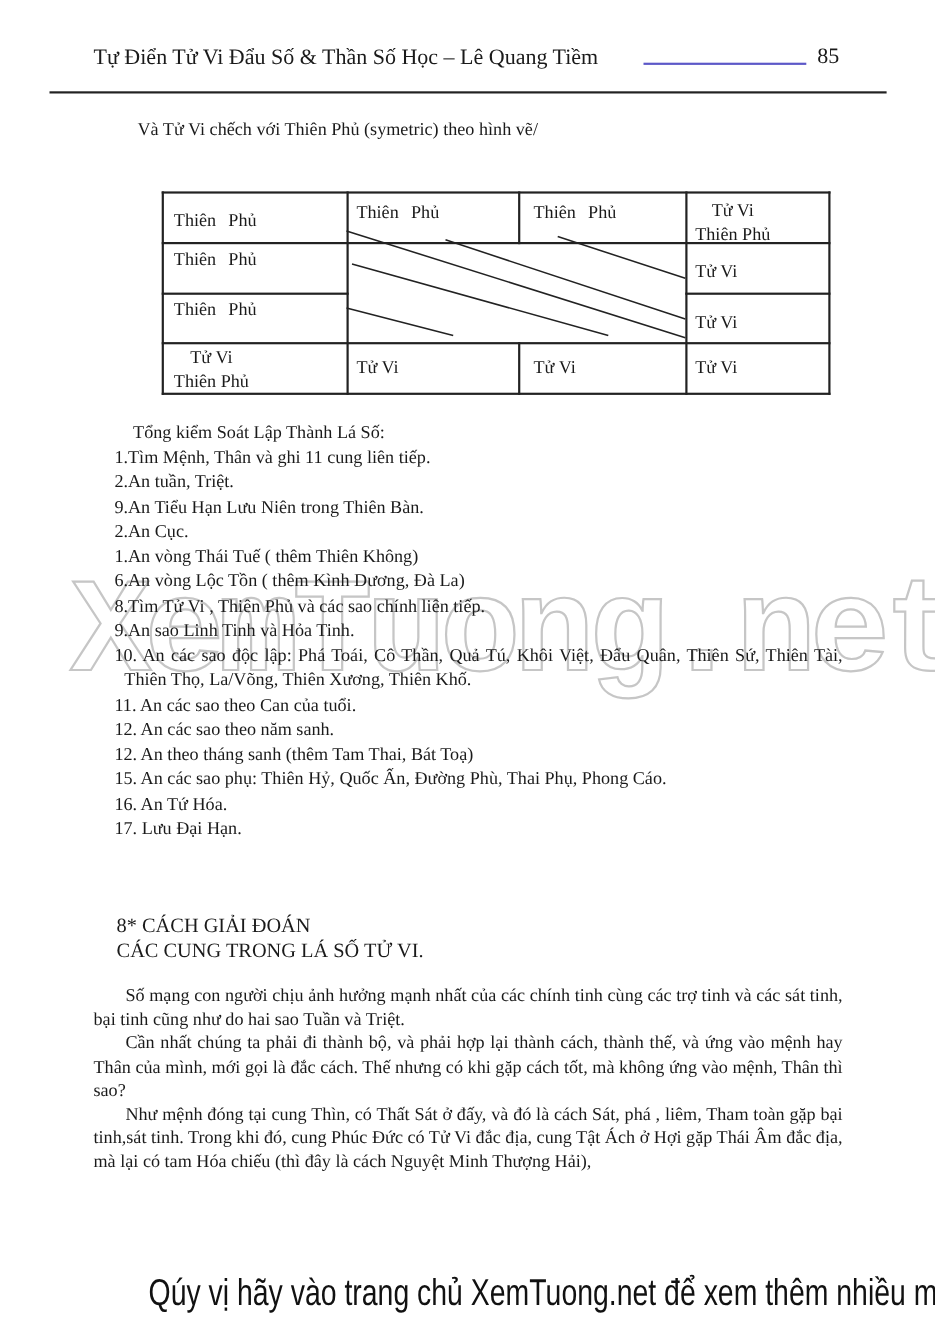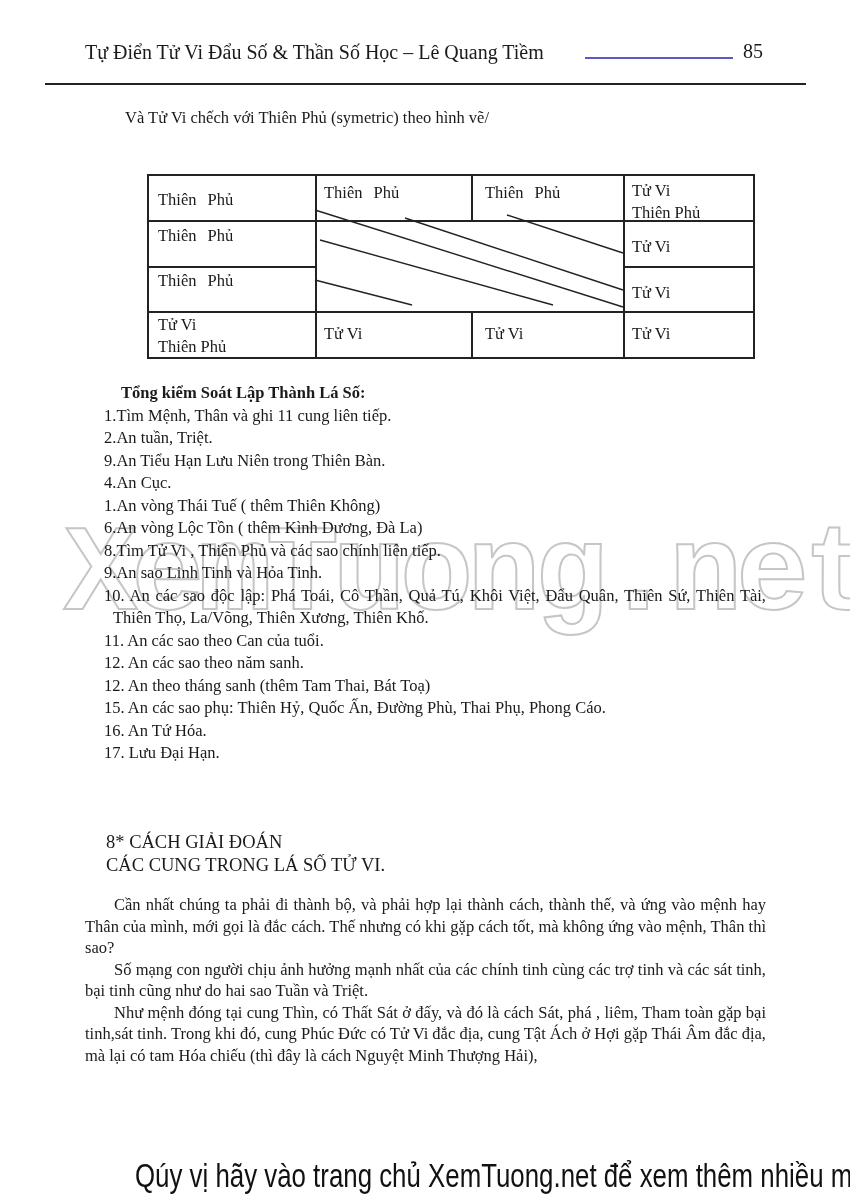--- a/index.html
+++ b/index.html
@@ -15,27 +15,27 @@
   .header-underline{left:585px;top:57px;width:148px;height:2px;background:#5c58c8;}
   .page-number{left:743px;top:40px;font-size:20px;}
   .header-rule{left:45px;top:83px;width:761px;height:2.4px;background:#222;}
 
   
   .intro-line{left:125px;top:107px;font-size:16.5px;line-height:22px;}
 
   
   .diagram{left:147px;top:174px;width:608px;height:185px;}
   .bl{position:absolute;background:#222;}
-  .cell-label{position:absolute;font-size:16.5px;line-height:22px;white-space:nowrap;}
+  .cell-label{position:absolute;font-size:16.5px;line-height:22px;white-space:nowrap;text-align:center;}
   .gap{word-spacing:7px;}
   .diag-svg{position:absolute;left:0;top:0;width:608px;height:185px;}
 
   
   .checklist{left:104px;top:382px;width:662px;font-size:16.5px;line-height:22.5px;}
-  .check-title{padding-left:17px;font-weight:bold;}
+  .check-title{padding-left:17px;}
   .check-item{padding-left:9px;text-indent:-9px;text-align:justify;}
 
   
   .section-heading{left:106px;top:831px;font-size:18.5px;line-height:22.5px;}
 
   
   .body-text{left:85px;top:894px;width:681px;font-size:16.5px;line-height:21.5px;text-align:justify;}
   .body-text p{margin:0;text-indent:29px;}
 
   
@@ -114,42 +114,42 @@
       <div class="cell-label" style="left:177px;top:149px;">Tử Vi</div>
       <div class="cell-label" style="left:338px;top:149px;">Tử Vi</div>
       <div class="cell-label" style="left:485px;top:149px;">Tử Vi</div>
     </div>
 
     <div class="abs checklist">
       <div class="check-title">Tổng kiểm Soát Lập Thành Lá Số:</div>
       <div class="check-item">1.Tìm Mệnh, Thân và ghi 11 cung liên tiếp.</div>
       <div class="check-item">2.An tuần, Triệt.</div>
       <div class="check-item">9.An Tiểu Hạn Lưu Niên trong Thiên Bàn.</div>
-      <div class="check-item">4.An Cục.</div>
+      <div class="check-item">2.An Cục.</div>
       <div class="check-item">1.An vòng Thái Tuế ( thêm Thiên Không)</div>
       <div class="check-item">6.An vòng Lộc Tồn ( thêm Kình Dương, Đà La)</div>
       <div class="check-item">8.Tìm Tử Vi , Thiên Phủ và các sao chính liên tiếp.</div>
       <div class="check-item">9.An sao Linh Tinh và Hỏa Tinh.</div>
       <div class="check-item">10. An các sao độc lập: Phá Toái, Cô Thần, Quả Tú, Khôi Việt, Đẩu Quân, Thiên Sứ, Thiên Tài, Thiên Thọ, La/Võng, Thiên Xương, Thiên Khố.</div>
       <div class="check-item">11. An các sao theo Can của tuổi.</div>
       <div class="check-item">12. An các sao theo năm sanh.</div>
       <div class="check-item">12. An theo tháng sanh (thêm Tam Thai, Bát Toạ)</div>
       <div class="check-item">15. An các sao phụ: Thiên Hỷ, Quốc Ấn, Đường Phù, Thai Phụ, Phong Cáo.</div>
       <div class="check-item">16. An Tứ Hóa.</div>
       <div class="check-item">17. Lưu Đại Hạn.</div>
     </div>
 
     <div class="abs section-heading">
       <div>8* CÁCH GIẢI ĐOÁN</div>
       <div>CÁC CUNG TRONG LÁ SỐ TỬ VI.</div>
     </div>
 
     <div class="abs body-text">
+      <p>Số mạng con người chịu ảnh hưởng mạnh nhất của các chính tinh cùng các trợ tinh và các sát tinh, bại tinh cũng như do hai sao Tuần và Triệt.</p>
       <p>Cần nhất chúng ta phải đi thành bộ, và phải hợp lại thành cách, thành thế, và ứng vào mệnh hay Thân của mình, mới gọi là đắc cách. Thế nhưng có khi gặp cách tốt, mà không ứng vào mệnh, Thân thì sao?</p>
-      <p>Số mạng con người chịu ảnh hưởng mạnh nhất của các chính tinh cùng các trợ tinh và các sát tinh, bại tinh cũng như do hai sao Tuần và Triệt.</p>
       <p>Như mệnh đóng tại cung Thìn, có Thất Sát ở đấy, và đó là cách Sát, phá , liêm, Tham toàn gặp bại tinh,sát tinh. Trong khi đó, cung Phúc Đức có Tử Vi đắc địa, cung Tật Ách ở Hợi gặp Thái Âm đắc địa, mà lại có tam Hóa chiếu (thì đây là cách Nguyệt Minh Thượng Hải),</p>
     </div>
 
     <div class="abs footer">
       <span class="footer-inner">Qúy vị hãy vào trang chủ XemTuong.net để xem thêm nhiều mục hay khác</span>
     </div>
 
   </div>
 </div>
 

